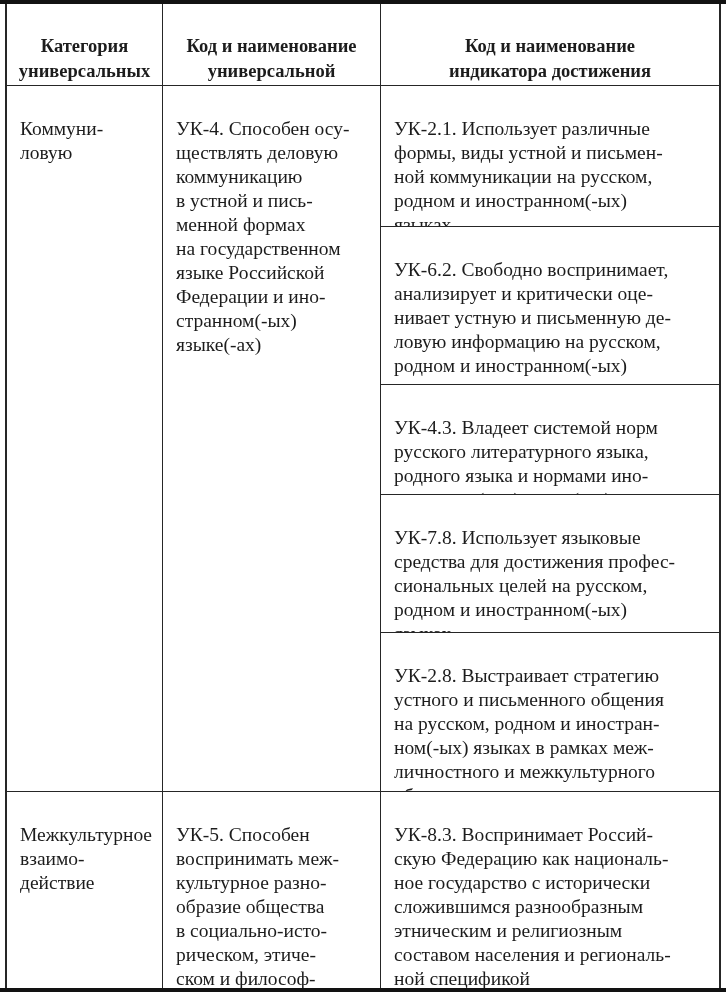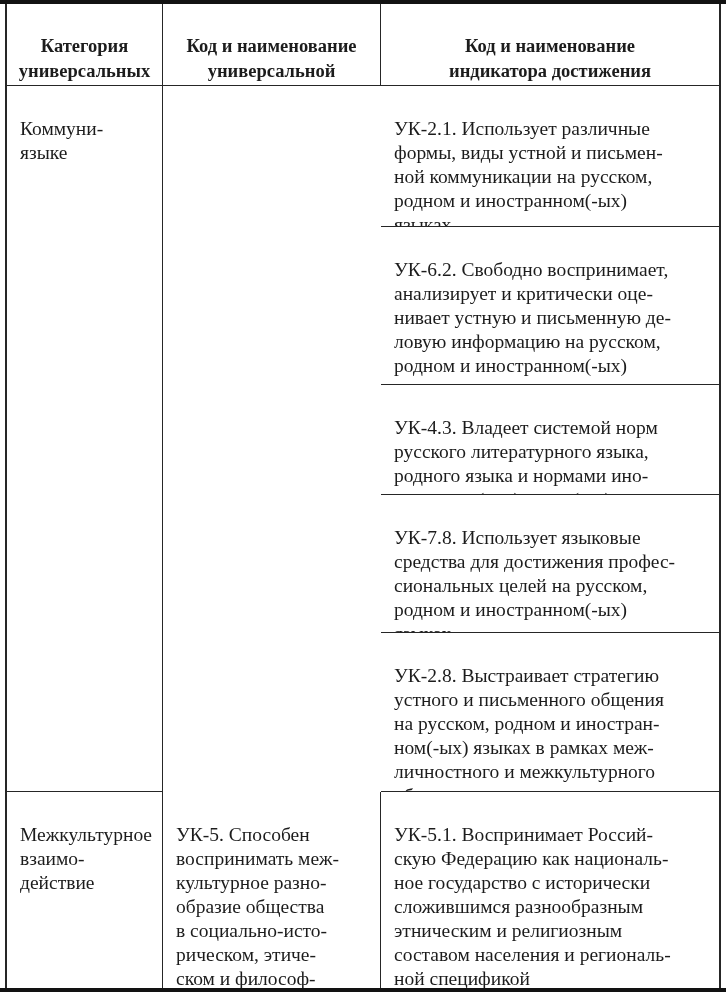--- a/index.html
+++ b/index.html
@@ -88,21 +88,33 @@
 компетенции</span>
       </div>
       <div class="cell hdr h3">
         <span>Код и наименование
 индикатора достижения
 универсальной компетенции</span>
       </div>
 
       <div class="cell v-border r1-cat">
         <span>Коммуни-
-языке</span>
+ловую</span>
+      </div>
+      <div class="cell v-border r1-comp">
+        <span>УК-4. Способен осу-
+ществлять деловую
+коммуникацию
+в устной и пись-
+менной формах
+на государственном
+языке Российской
+Федерации и ино-
+странном(-ых)
+языке(-ах)</span>
       </div>
       <div class="cell ind1">
         <span>УК-2.1. Использует различные
 формы, виды устной и письмен-
 ной коммуникации на русском,
 родном и иностранном(-ых)
 языках</span>
       </div>
       <div class="cell ind2">
         <span>УК-6.2. Свободно воспринимает,
@@ -143,21 +155,21 @@
         <span>УК-5. Способен
 воспринимать меж-
 культурное разно-
 образие общества
 в социально-исто-
 рическом, этиче-
 ском и философ-
 ском контекстах</span>
       </div>
       <div class="cell no-bottom r2-ind">
-        <span>УК-5.1. Воспринимает Россий-
+        <span>УК-8.3. Воспринимает Россий-
 скую Федерацию как националь-
 ное государство с исторически
 сложившимся разнообразным
 этническим и религиозным
 составом населения и региональ-
 ной спецификой</span>
       </div>
 
     </div>
   </div>

